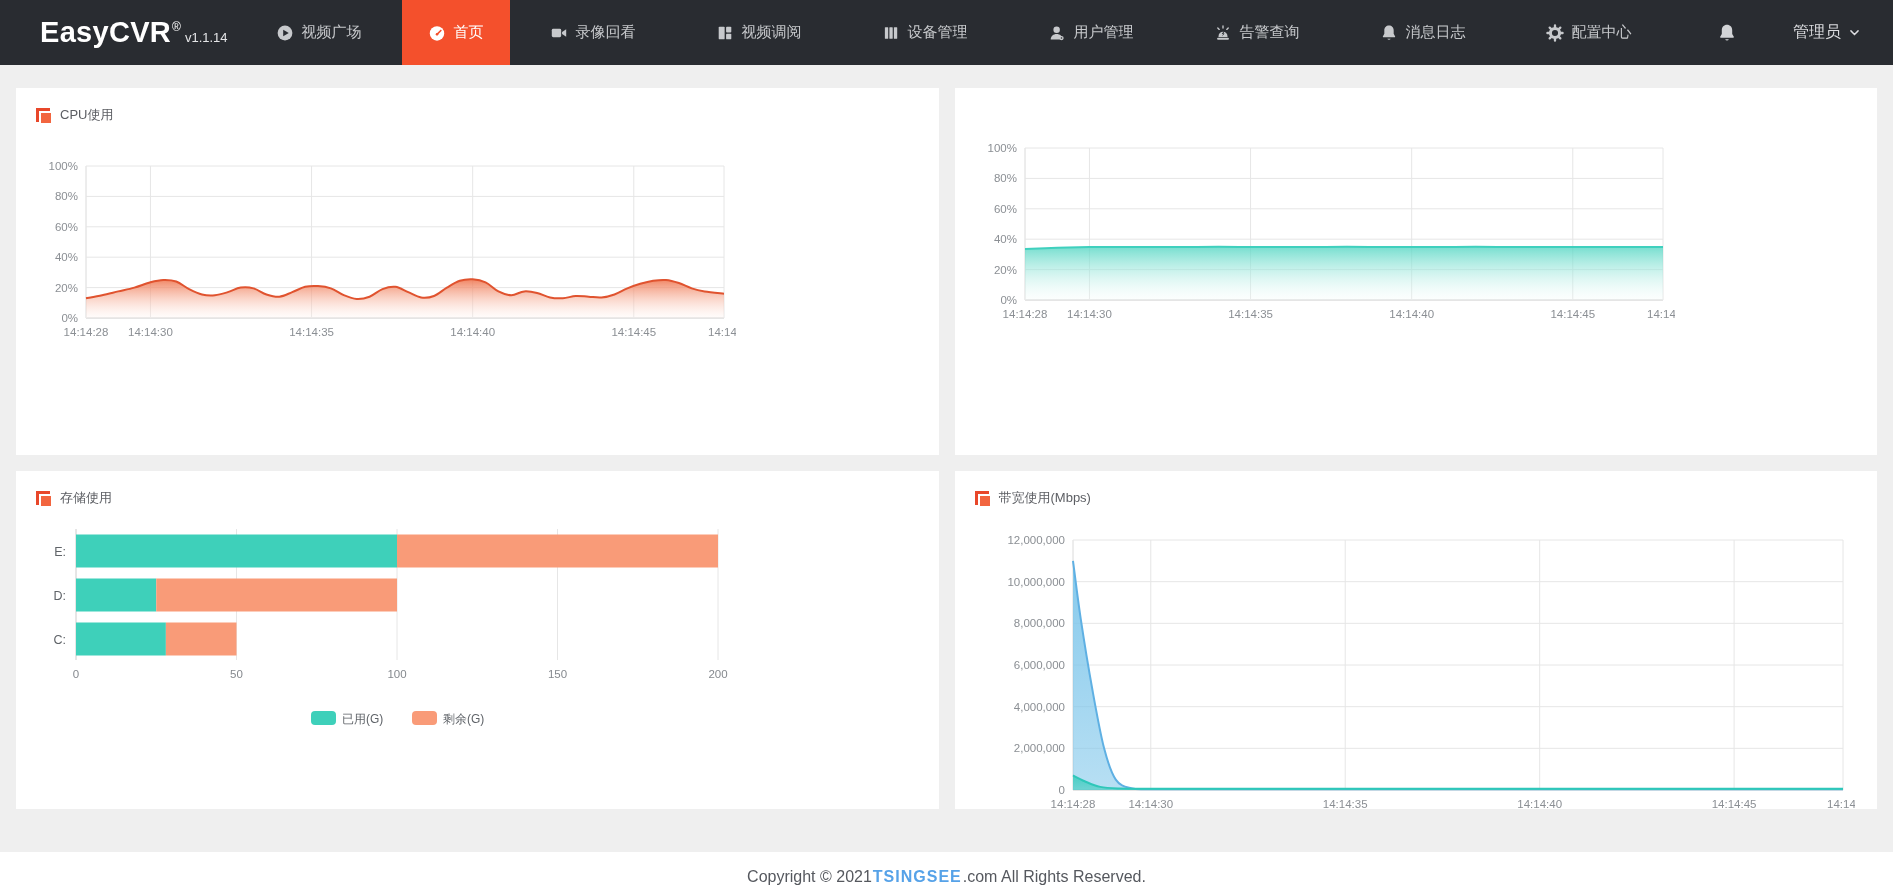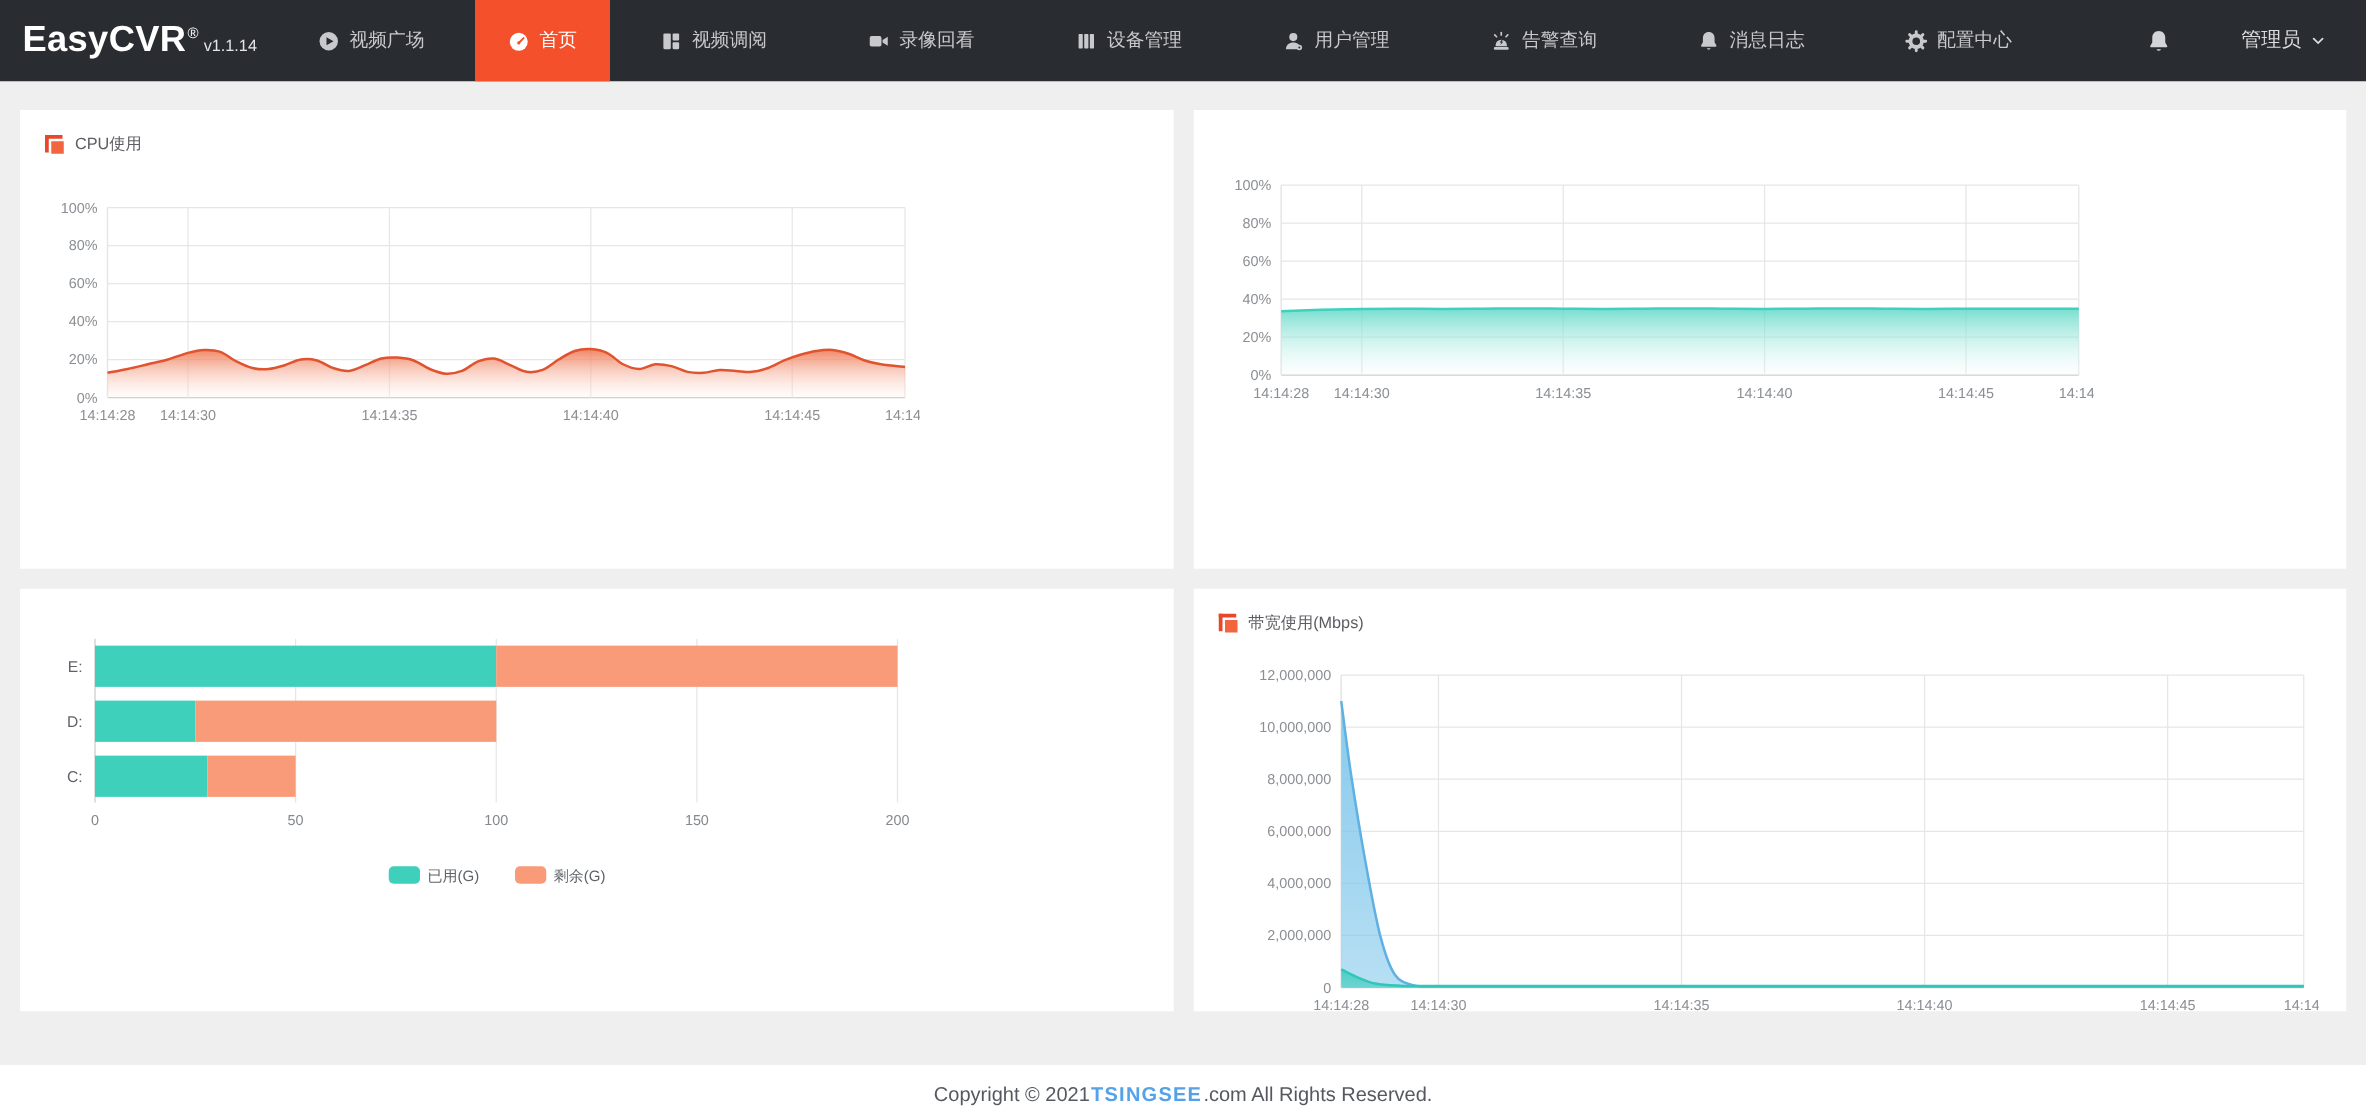--- a/index.html
+++ b/index.html
@@ -2,21 +2,21 @@
 <html><head>
 <meta charset="utf-8">
 <style>
   *{margin:0;padding:0;box-sizing:border-box}
   html,body{width:1893px;height:888px;overflow:hidden}
   body{font-family:"Liberation Sans","DejaVu Sans",sans-serif;background:#efefef}
   svg{overflow:hidden;display:block}
 
   
   .navbar{height:65px;background:#292c31;display:flex;align-items:stretch;color:#c7c9cc}
-  .logo{display:flex;align-items:baseline;padding:0 8px 0 18px;align-self:center;white-space:nowrap}
+  .logo{display:flex;align-items:baseline;padding:0 8px 0 40px;align-self:center;white-space:nowrap}
   .logo-name{color:#fff;font-size:29px;font-weight:bold;letter-spacing:.3px}
   .logo-reg{color:#fff;font-size:12px;position:relative;top:-11px;margin-left:1px}
   .logo-ver{color:#e4e5e7;font-size:13px;margin-left:4px}
   .nav-menu{display:flex;align-items:stretch}
   .nav-item{display:flex;align-items:center;gap:8px;padding:0 26px;margin:0 14px;font-size:15px;cursor:pointer;white-space:nowrap}
   .nav-item.active{background:#f4502c;color:#fff;margin:0}
   .nicon{width:18px;height:18px;display:inline-block;flex:0 0 18px}
   .nicon svg{width:100%;height:100%}
   .nav-right{margin-left:auto;display:flex;align-items:center;gap:56px;padding-right:32px}
   .nav-bell{width:20px;height:20px;color:#d2d4d7;cursor:pointer}
@@ -64,35 +64,35 @@
             <circle cx="10" cy="10.5" r="8"></circle>
             <path d="M10 11.5l4.3-4.3" stroke="#f4502c" stroke-width="1.8" fill="none" stroke-linecap="round"></path>
             <circle cx="10" cy="11.5" r="1.4" fill="#f4502c"></circle>
           </svg>
         </span>
         <span>首页</span>
       </div>
       <div class="nav-item">
         <span class="nicon">
           <svg viewBox="0 0 20 20" fill="currentColor">
+            <rect x="2" y="5.4" width="10.4" height="9.2" rx="1.6"></rect>
+            <path d="M13.4 8.9l4.6-3v8.2l-4.6-3z"></path>
+          </svg>
+        </span>
+        <span>录像回看</span>
+      </div>
+      <div class="nav-item">
+        <span class="nicon">
+          <svg viewBox="0 0 20 20" fill="currentColor">
             <rect x="3" y="3" width="6.6" height="14" rx="1"></rect>
             <rect x="11.2" y="3" width="5.8" height="6.4" rx="1"></rect>
             <rect x="11.2" y="10.8" width="5.8" height="6.2" rx="1"></rect>
           </svg>
         </span>
         <span>视频调阅</span>
-      </div>
-      <div class="nav-item">
-        <span class="nicon">
-          <svg viewBox="0 0 20 20" fill="currentColor">
-            <rect x="2" y="5.4" width="10.4" height="9.2" rx="1.6"></rect>
-            <path d="M13.4 8.9l4.6-3v8.2l-4.6-3z"></path>
-          </svg>
-        </span>
-        <span>录像回看</span>
       </div>
       <div class="nav-item">
         <span class="nicon">
           <svg viewBox="0 0 20 20" fill="currentColor">
             <rect x="3.2" y="3.6" width="3.7" height="12.8" rx="0.6"></rect>
             <rect x="8.2" y="3.6" width="3.7" height="12.8" rx="0.6"></rect>
             <rect x="13.2" y="3.6" width="3.7" height="12.8" rx="0.6"></rect>
           </svg>
         </span>
         <span>设备管理</span>
@@ -239,20 +239,24 @@
           <line x1="688" y1="12" x2="688" y2="164" stroke="#e6e6e6" stroke-width="1"></line>
           <text x="688" y="182" text-anchor="middle" font-size="11.5" fill="#8b8f94">14:14:</text>
           <line x1="50" y1="12" x2="50" y2="164" stroke="#e6e6e6" stroke-width="1"></line>
           <path d="M50,113.08C55.370370370370374,112.87733333333333,71.48148148148148,112.19333333333333,82.22222222222223,111.864C92.96296296296298,111.53466666666668,103.70370370370371,111.25600000000001,114.44444444444446,111.10400000000001C125.1851851851852,110.95200000000001,135.92592592592595,110.952,146.66666666666669,110.952C157.40740740740742,110.952,168.14814814814818,111.10400000000001,178.8888888888889,111.10400000000001C189.62962962962965,111.10400000000001,200.37037037037038,111.00266666666667,211.11111111111111,110.952C221.85185185185185,110.90133333333333,232.5925925925926,110.80000000000001,243.33333333333337,110.80000000000001C254.07407407407413,110.80000000000001,264.81481481481484,110.90133333333333,275.5555555555556,110.952C286.29629629629636,111.00266666666667,297.03703703703707,111.10400000000001,307.7777777777778,111.10400000000001C318.5185185185186,111.10400000000001,329.25925925925924,111.00266666666667,340,110.952C350.74074074074076,110.90133333333333,361.48148148148147,110.80000000000001,372.22222222222223,110.80000000000001C382.962962962963,110.80000000000001,393.7037037037037,110.90133333333333,404.44444444444446,110.952C415.1851851851852,111.00266666666667,425.925925925926,111.10400000000001,436.66666666666674,111.10400000000001C447.4074074074075,111.10400000000001,458.1481481481482,111.00266666666667,468.88888888888897,110.952C479.62962962962973,110.90133333333333,490.37037037037044,110.80000000000001,501.1111111111112,110.80000000000001C511.85185185185196,110.80000000000001,522.5925925925927,110.90133333333333,533.3333333333335,110.952C544.0740740740742,111.00266666666667,554.8148148148149,111.10400000000001,565.5555555555557,111.10400000000001C576.2962962962964,111.10400000000001,587.0370370370371,110.97733333333333,597.7777777777778,110.952C608.5185185185186,110.92666666666666,619.2592592592592,110.952,630,110.952C640.7407407407408,110.952,652.5555555555557,110.952,662.2222222222223,110.952C671.8888888888889,110.952,683.7037037037037,110.952,688,110.952L688,164L50,164Z" fill="url(#grad-memory-0)"></path>
           <path d="M50,113.08C55.370370370370374,112.87733333333333,71.48148148148148,112.19333333333333,82.22222222222223,111.864C92.96296296296298,111.53466666666668,103.70370370370371,111.25600000000001,114.44444444444446,111.10400000000001C125.1851851851852,110.95200000000001,135.92592592592595,110.952,146.66666666666669,110.952C157.40740740740742,110.952,168.14814814814818,111.10400000000001,178.8888888888889,111.10400000000001C189.62962962962965,111.10400000000001,200.37037037037038,111.00266666666667,211.11111111111111,110.952C221.85185185185185,110.90133333333333,232.5925925925926,110.80000000000001,243.33333333333337,110.80000000000001C254.07407407407413,110.80000000000001,264.81481481481484,110.90133333333333,275.5555555555556,110.952C286.29629629629636,111.00266666666667,297.03703703703707,111.10400000000001,307.7777777777778,111.10400000000001C318.5185185185186,111.10400000000001,329.25925925925924,111.00266666666667,340,110.952C350.74074074074076,110.90133333333333,361.48148148148147,110.80000000000001,372.22222222222223,110.80000000000001C382.962962962963,110.80000000000001,393.7037037037037,110.90133333333333,404.44444444444446,110.952C415.1851851851852,111.00266666666667,425.925925925926,111.10400000000001,436.66666666666674,111.10400000000001C447.4074074074075,111.10400000000001,458.1481481481482,111.00266666666667,468.88888888888897,110.952C479.62962962962973,110.90133333333333,490.37037037037044,110.80000000000001,501.1111111111112,110.80000000000001C511.85185185185196,110.80000000000001,522.5925925925927,110.90133333333333,533.3333333333335,110.952C544.0740740740742,111.00266666666667,554.8148148148149,111.10400000000001,565.5555555555557,111.10400000000001C576.2962962962964,111.10400000000001,587.0370370370371,110.97733333333333,597.7777777777778,110.952C608.5185185185186,110.92666666666666,619.2592592592592,110.952,630,110.952C640.7407407407408,110.952,652.5555555555557,110.952,662.2222222222223,110.952C671.8888888888889,110.952,683.7037037037037,110.952,688,110.952" fill="none" stroke="#3fd0be" stroke-width="2"></path>
         </svg>
       </div>
   </div>
 
   <div class="panel">
+    <div class="panel-head">
+      <span class="panel-icon"></span>
+      <span class="panel-title">存储使用</span>
+    </div>
     <div class="chart storage" id="chart-storage">
         <svg width="700" height="212">
           <text x="40" y="157" text-anchor="middle" font-size="11.5" fill="#85898e">0</text>
           <line x1="200.5" y1="8" x2="200.5" y2="139" stroke="#e6e6e6" stroke-width="1"></line>
           <text x="200.5" y="157" text-anchor="middle" font-size="11.5" fill="#85898e">50</text>
           <line x1="361" y1="8" x2="361" y2="139" stroke="#e6e6e6" stroke-width="1"></line>
           <text x="361" y="157" text-anchor="middle" font-size="11.5" fill="#85898e">100</text>
           <line x1="521.5" y1="8" x2="521.5" y2="139" stroke="#e6e6e6" stroke-width="1"></line>
           <text x="521.5" y="157" text-anchor="middle" font-size="11.5" fill="#85898e">150</text>
           <line x1="682" y1="8" x2="682" y2="139" stroke="#e6e6e6" stroke-width="1"></line>

